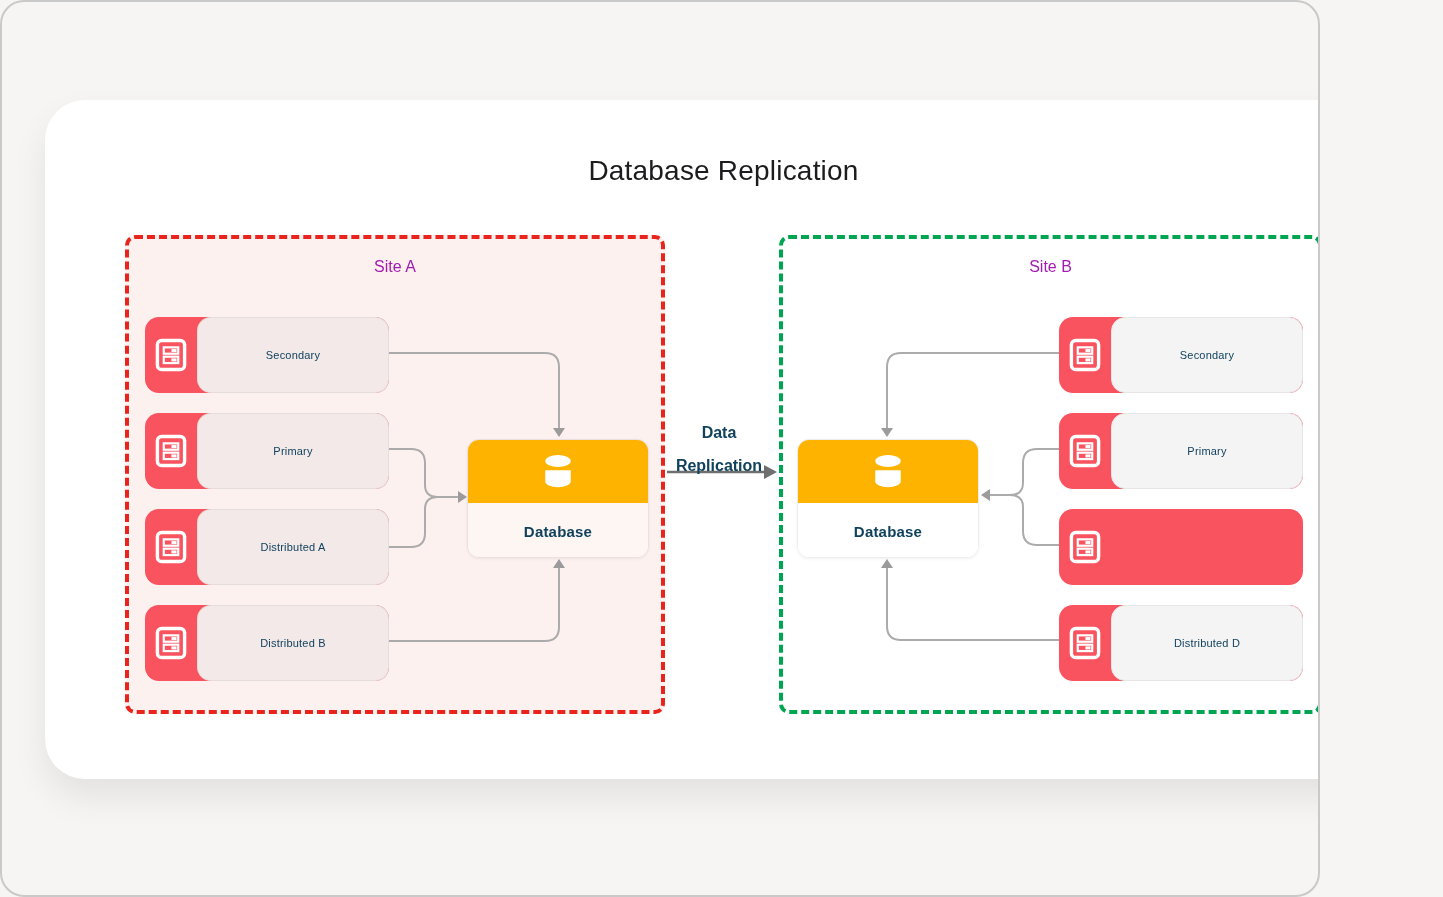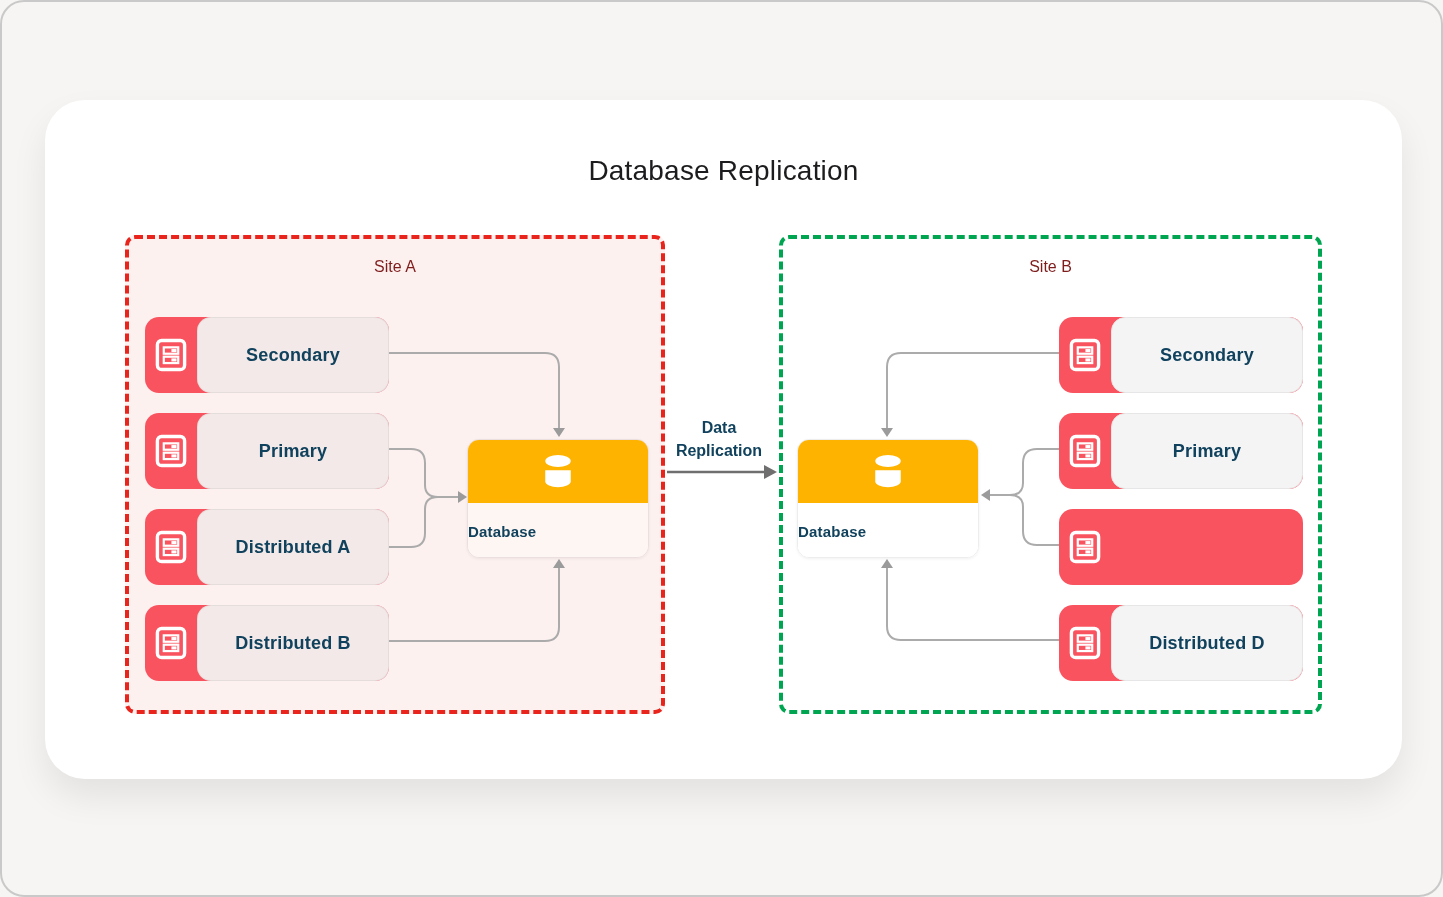--- a/index.html
+++ b/index.html
@@ -16,62 +16,62 @@
     --db-bottom-a:#fdf6f2;
     --db-bottom-b:#ffffff;
     --navy:#11425d;
     --line-gray:#ababab;
     --arrow-dark:#6f6f6f;
     --title-color:#1c1c1e;
   }
   *{box-sizing:border-box;margin:0;padding:0;}
   html,body{width:1443px;height:897px;}
   body{font-family:"Liberation Sans", sans-serif;background:var(--page-bg);}
-  .stage{position:relative;width:1443px;height:897px;background:var(--page-bg);
+  .stage{position:relative;width:1320px;height:897px;background:var(--page-bg);
          border:2px solid var(--frame-border);border-radius:24px;overflow:hidden;}
   .card{position:absolute;left:43px;top:98px;width:1357px;height:679px;
         background:var(--card-bg);border-radius:40px;
         box-shadow:0 18px 35px rgba(0,0,0,.08);}
   .diagram-title{position:absolute;left:43px;top:153px;width:1357px;
         text-align:center;font-size:28px;font-weight:500;color:var(--title-color);
         letter-spacing:.2px;}
   .site-box{position:absolute;top:233px;height:479px;border-radius:10px;}
   .site-a{left:123px;width:540px;background:var(--site-a-bg);
           border:4px dashed var(--red-dash);}
   .site-b{left:777px;width:543px;background:transparent;
           border:4px dashed var(--green-dash);}
   .site-label{position:absolute;top:19px;left:0;width:100%;text-align:center;
-          font-size:16px;color:#7f1d1d;}
+          font-size:16px;color:#a21caf;}
   
   .node{position:absolute;width:244px;height:76px;border-radius:14px;
         background:var(--red-accent);}
   .node .tab{position:absolute;left:0;top:0;width:52px;height:100%;
         display:flex;align-items:center;justify-content:center;}
   .node .body{position:absolute;left:52px;top:0;right:0;bottom:0;border-radius:14px;
         display:flex;align-items:center;justify-content:center;
         border:1px solid rgba(0,0,0,.05);}
   .site-a-node .body{background:var(--node-body-a);}
   .site-b-node .body{background:var(--node-body-b);border-color:#e6e6e6;}
-  .node .label{font-size:18px;font-weight:bold;color:var(--navy);letter-spacing:.2px;}
+  .node .label{font-size:11px;font-weight:normal;color:var(--navy);letter-spacing:.2px;}
   
   .db-node{position:absolute;width:182px;height:119px;border-radius:12px;
         overflow:hidden;border:1px solid rgba(0,0,0,.07);
         box-shadow:0 1px 3px rgba(0,0,0,.06);}
   .db-top{height:63px;background:var(--yellow);
         display:flex;align-items:center;justify-content:center;}
-  .db-bottom{height:56px;display:flex;align-items:center;justify-content:flex-start;}
+  .db-bottom{height:56px;display:flex;align-items:center;justify-content:center;}
   .db-a .db-bottom{background:var(--db-bottom-a);}
   .db-b .db-bottom{background:var(--db-bottom-b);}
   .db-label{font-size:15px;font-weight:bold;color:var(--navy);letter-spacing:.2px;}
   
   .wires{position:absolute;left:0;top:0;width:1443px;height:897px;pointer-events:none;}
   
   .replication-label{position:absolute;left:652px;top:414px;width:130px;
         text-align:center;font-size:16px;font-weight:bold;color:var(--navy);
-        line-height:23px;}
+        line-height:33px;}
 </style>
 </head>
 <body>
 
 <div class="stage">
   <div class="card"></div>
 
   <div class="diagram-title">Database Replication</div>
 
   <div class="site-box site-a">

